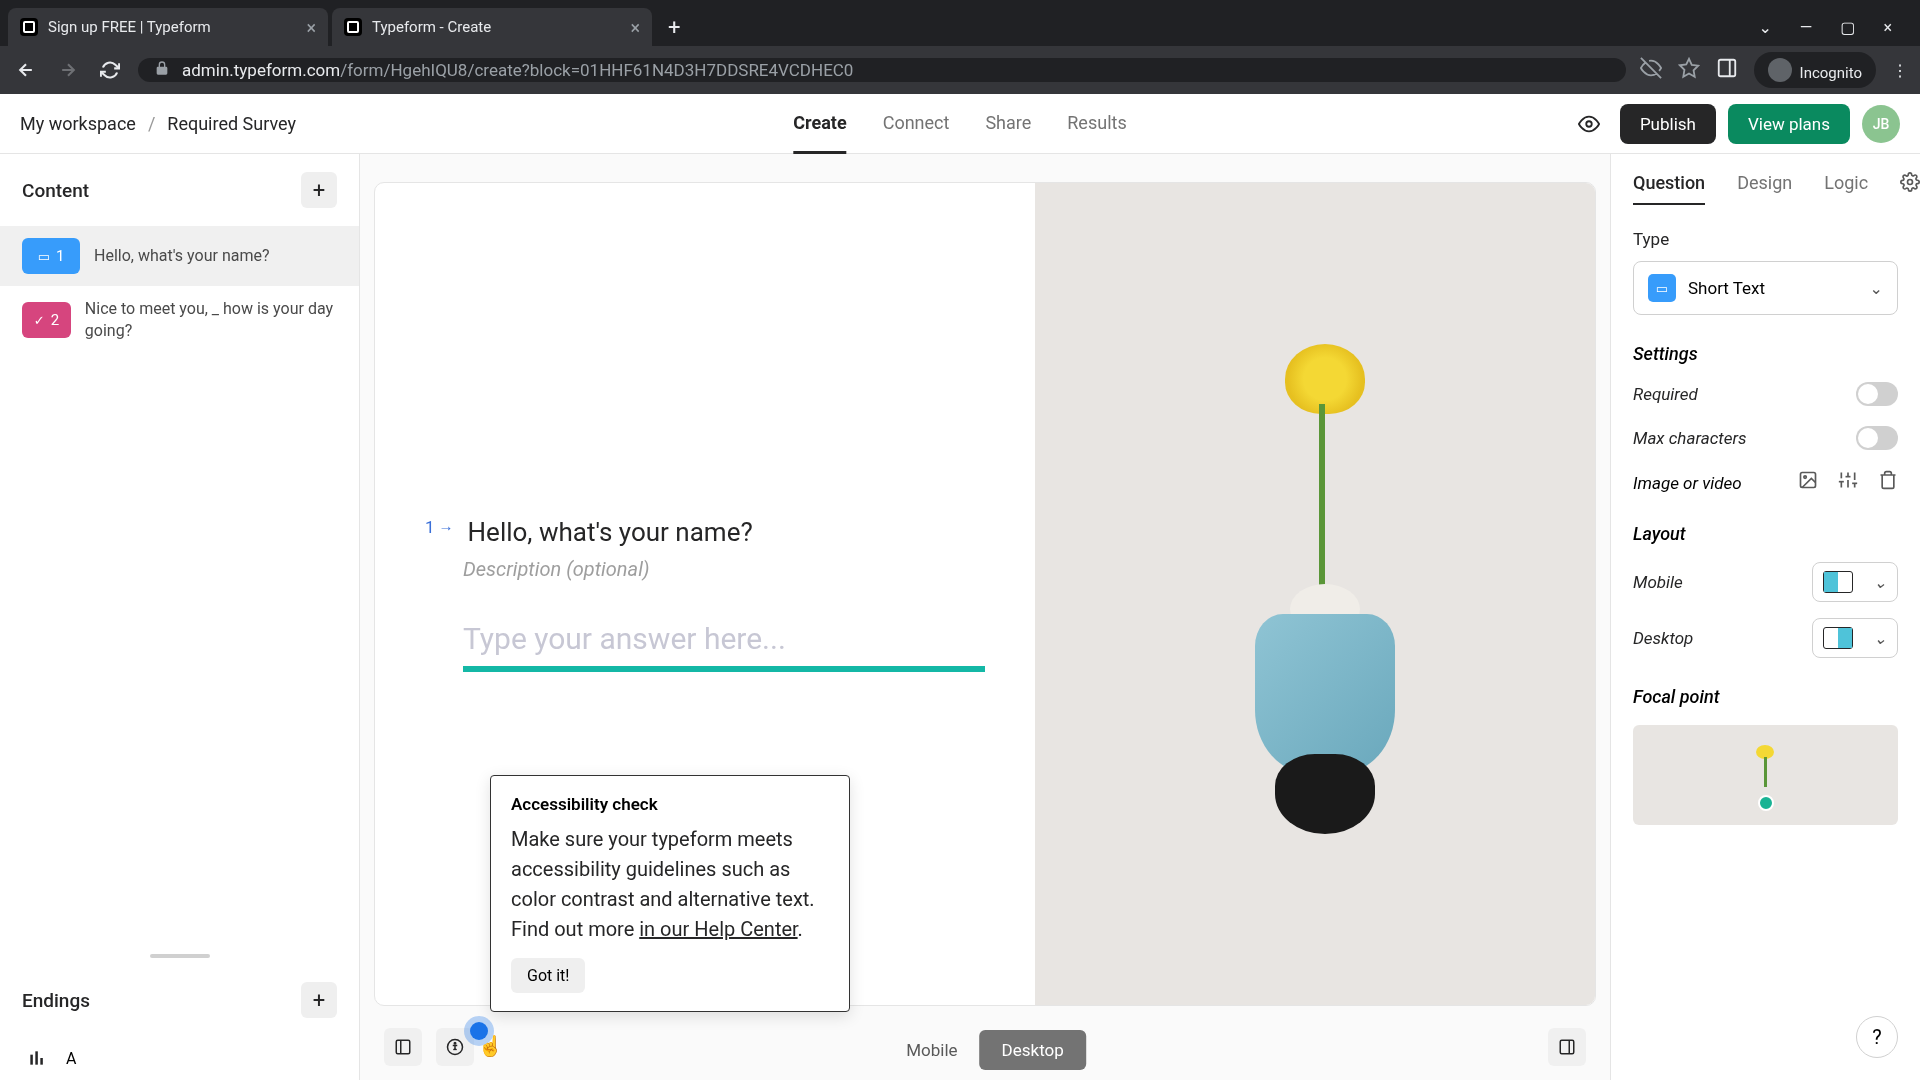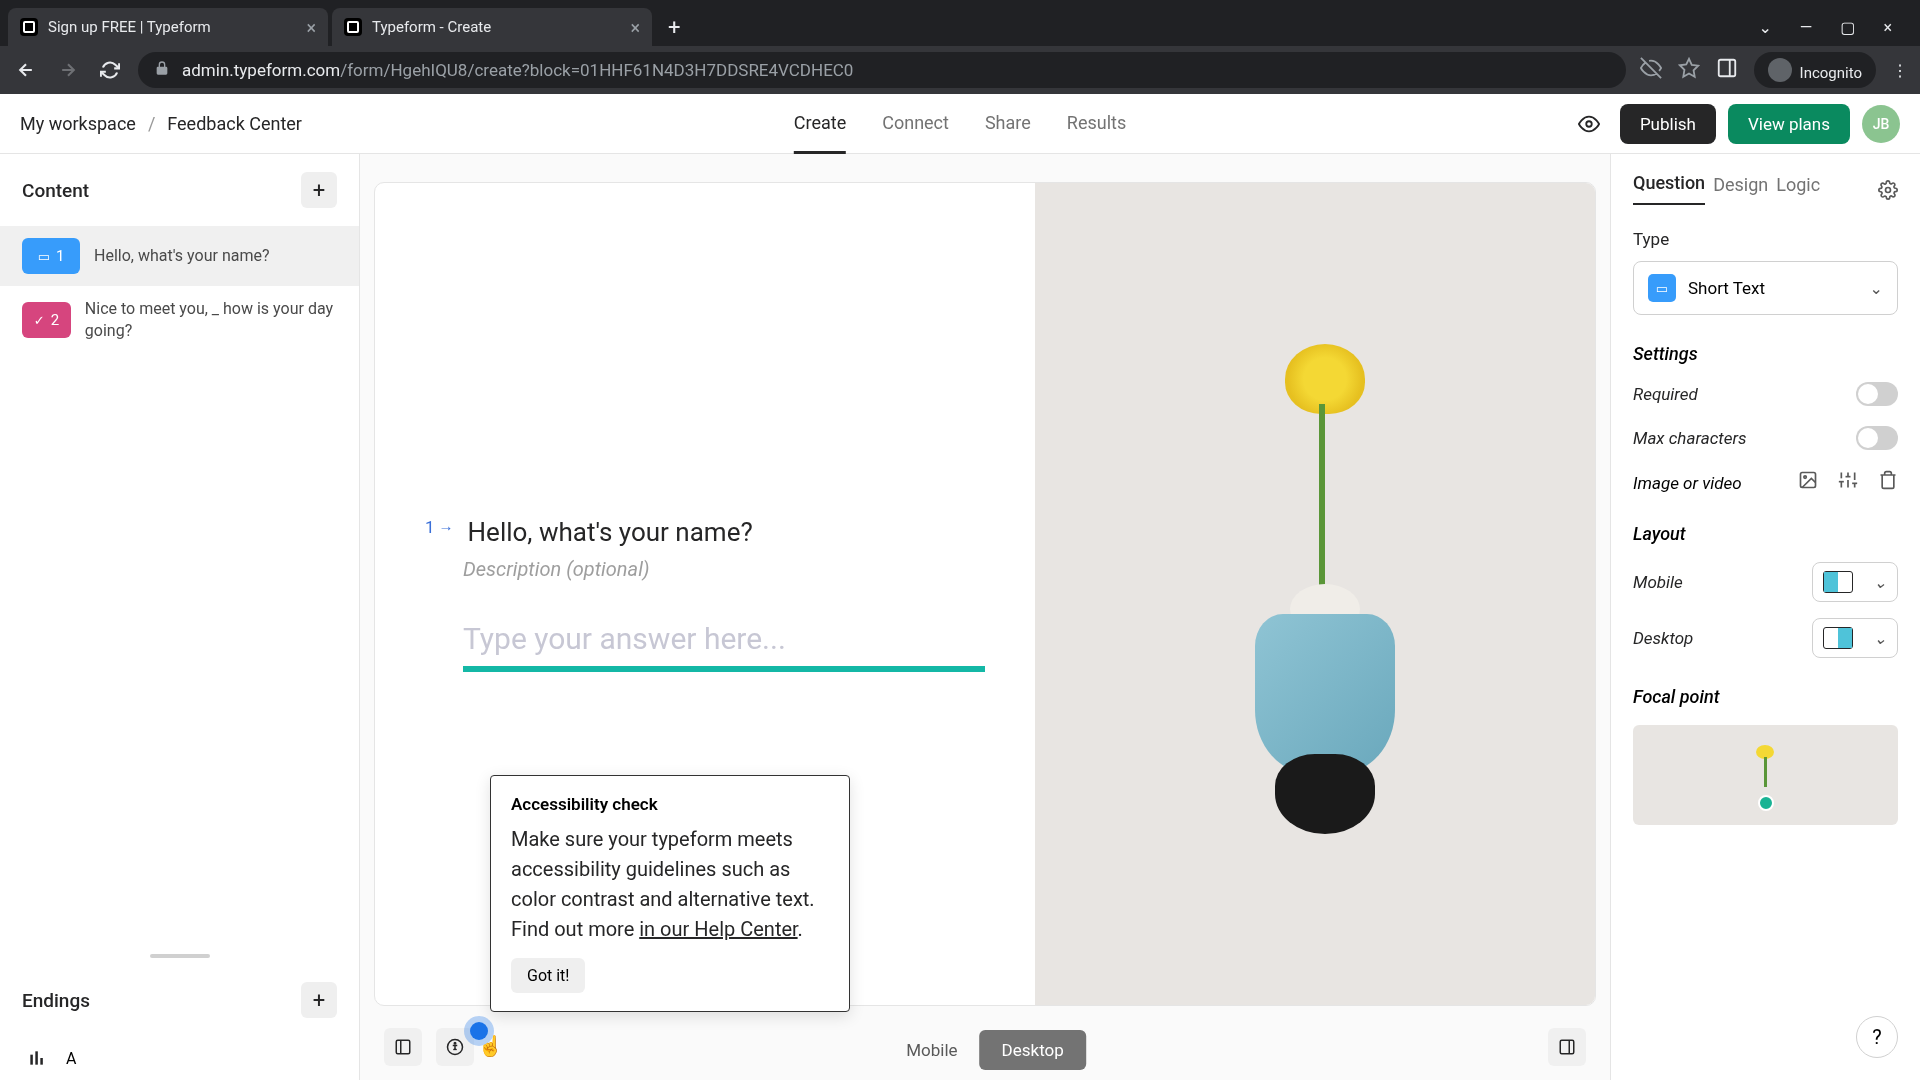--- a/index.html
+++ b/index.html
@@ -13,35 +13,35 @@
 .tab-favicon::after { content: ""; width: 8px; height: 8px; border: 2px solid #fff; border-radius: 2px; }
 .tab-title { flex: 1; white-space: nowrap; overflow: hidden; text-overflow: ellipsis; }
 .tab-close { color: #9aa0a6; font-size: 18px; cursor: pointer; }
 .new-tab { color: #e8eaed; font-size: 22px; padding: 0 12px; cursor: pointer; }
 .window-controls { margin-left: auto; display: flex; gap: 28px; color: #e8eaed; padding-right: 20px; font-size: 16px; }
 .window-controls span { cursor: pointer; }
 
 .chrome-toolbar { background: #35363a; height: 48px; display: flex; align-items: center; padding: 0 12px; gap: 14px; }
 .nav-btn { width: 28px; height: 28px; display: flex; align-items: center; justify-content: center; color: #e8eaed; border-radius: 50%; cursor: pointer; }
 .nav-btn.disabled { color: #6e7074; }
-.url-bar { flex: 1; background: #202124; border-radius: 24px; height: 36px; display: flex; align-items: center; padding: 0 16px; color: #9aa0a6; font-size: 17px; gap: 12px; }
+.url-bar { flex: 1; background: #202124; border-radius: 24px; height: 24px; display: flex; align-items: center; padding: 0 16px; color: #9aa0a6; font-size: 17px; gap: 12px; }
 .url-host { color: #e8eaed; }
 .toolbar-icons { display: flex; gap: 16px; color: #e8eaed; align-items: center; }
 .incognito-badge { background: #202124; border-radius: 20px; padding: 6px 14px; display: flex; align-items: flex-end; gap: 8px; font-size: 15px; }
 .incognito-icon { width: 24px; height: 24px; background: #5f6368; border-radius: 50%; }
 
 
 .app { background: #fff; height: calc(1080px - 94px); display: flex; flex-direction: column; }
 
 .app-header { height: 60px; border-bottom: 1px solid #e5e5e5; display: flex; align-items: center; padding: 0 20px; }
 .breadcrumbs { display: flex; gap: 12px; color: #262627; font-size: 18px; align-items: center; }
 .breadcrumb-sep { color: #999; }
 .top-nav { display: flex; gap: 36px; margin-left: auto; margin-right: auto; position: absolute; left: 50%; transform: translateX(-50%); }
 .top-nav-item { font-size: 18px; color: #737373; padding: 18px 0; cursor: pointer; }
-.top-nav-item.active { color: #262627; border-bottom: 3px solid #262627; font-weight: 400; }
+.top-nav-item.active { color: #262627; border-bottom: 3px solid #262627; font-weight: 700; }
 .header-right { display: flex; gap: 12px; align-items: center; margin-left: auto; }
 .preview-btn { width: 38px; height: 38px; border-radius: 6px; display: flex; align-items: center; justify-content: center; cursor: pointer; }
 .publish-btn { background: #262627; color: #fff; border: none; padding: 10px 20px; border-radius: 8px; font-size: 17px; cursor: pointer; }
 .view-plans-btn { background: #0a8a5f; color: #fff; border: none; padding: 10px 20px; border-radius: 8px; font-size: 17px; cursor: pointer; }
 .avatar { width: 38px; height: 38px; border-radius: 50%; background: #8bc490; color: #fff; display: flex; align-items: center; justify-content: center; font-size: 14px; font-weight: 500; }
 
 .app-body { flex: 1; display: flex; overflow: hidden; }
 
 
 .sidebar { width: 360px; border-right: 1px solid #e5e5e5; display: flex; flex-direction: column; }
@@ -89,21 +89,21 @@
 .tooltip-popup { position: absolute; bottom: 68px; left: 130px; width: 360px; background: #fff; border: 1px solid #333; border-radius: 4px; padding: 18px 20px; box-shadow: 0 4px 16px rgba(0,0,0,0.12); z-index: 50; }
 .tooltip-title { font-weight: 600; font-size: 17px; margin-bottom: 10px; }
 .tooltip-body { font-size: 20px; line-height: 1.5; color: #262627; }
 .tooltip-link { text-decoration: underline; cursor: pointer; }
 .tooltip-btn { margin-top: 14px; background: #efefef; border: none; padding: 8px 16px; border-radius: 6px; font-size: 16px; cursor: pointer; }
 .cursor-indicator { position: absolute; bottom: 40px; left: 110px; width: 18px; height: 18px; background: #1a73e8; border-radius: 50%; box-shadow: 0 0 0 6px rgba(26,115,232,0.3); z-index: 60; }
 .cursor-hand { position: absolute; bottom: 22px; left: 118px; font-size: 20px; z-index: 61; }
 
 
 .right-panel { width: 310px; border-left: 1px solid #e5e5e5; padding: 18px 22px; overflow-y: auto; }
-.panel-tabs { display: flex; gap: 8px; margin-bottom: 24px; align-items: flex-end; }
+.panel-tabs { display: flex; gap: 32px; margin-bottom: 24px; align-items: flex-start; }
 .panel-tab { font-size: 18px; color: #737373; padding-bottom: 10px; cursor: pointer; }
 .panel-tab.active { color: #262627; border-bottom: 2px solid #262627; font-weight: 500; }
 .settings-gear { margin-left: auto; cursor: pointer; color: #595959; font-size: 20px; }
 .panel-label { font-size: 17px; color: #262627; margin-bottom: 12px; }
 .type-select { width: 100%; border: 1px solid #d0d0d0; border-radius: 8px; padding: 12px 14px; display: flex; align-items: center; gap: 12px; cursor: pointer; }
 .type-icon { width: 28px; height: 28px; background: #379cfb; border-radius: 5px; display: flex; align-items: center; justify-content: center; color: #fff; font-size: 13px; }
 .type-text { flex: 1; font-size: 17px; }
 .chevron { color: #595959; }
 .panel-section { margin-top: 28px; font-style: italic; }
 .panel-section-title { font-size: 18px; font-weight: 500; margin-bottom: 18px; }
@@ -200,21 +200,21 @@
     <span>⋮</span>
   </div>
 </div>
 
 <div class="app">
 
   <div class="app-header">
     <div class="breadcrumbs">
       <span>My workspace</span>
       <span class="breadcrumb-sep">/</span>
-      <span>Feedback Center</span>
+      <span>Required Survey</span>
     </div>
     <div class="top-nav">
       <div class="top-nav-item active">Create</div>
       <div class="top-nav-item">Connect</div>
       <div class="top-nav-item">Share</div>
       <div class="top-nav-item">Results</div>
     </div>
     <div class="header-right">
       <div class="preview-btn">
         <svg width="22" height="22" viewBox="0 0 24 24" fill="none" stroke="#262627" stroke-width="2">

